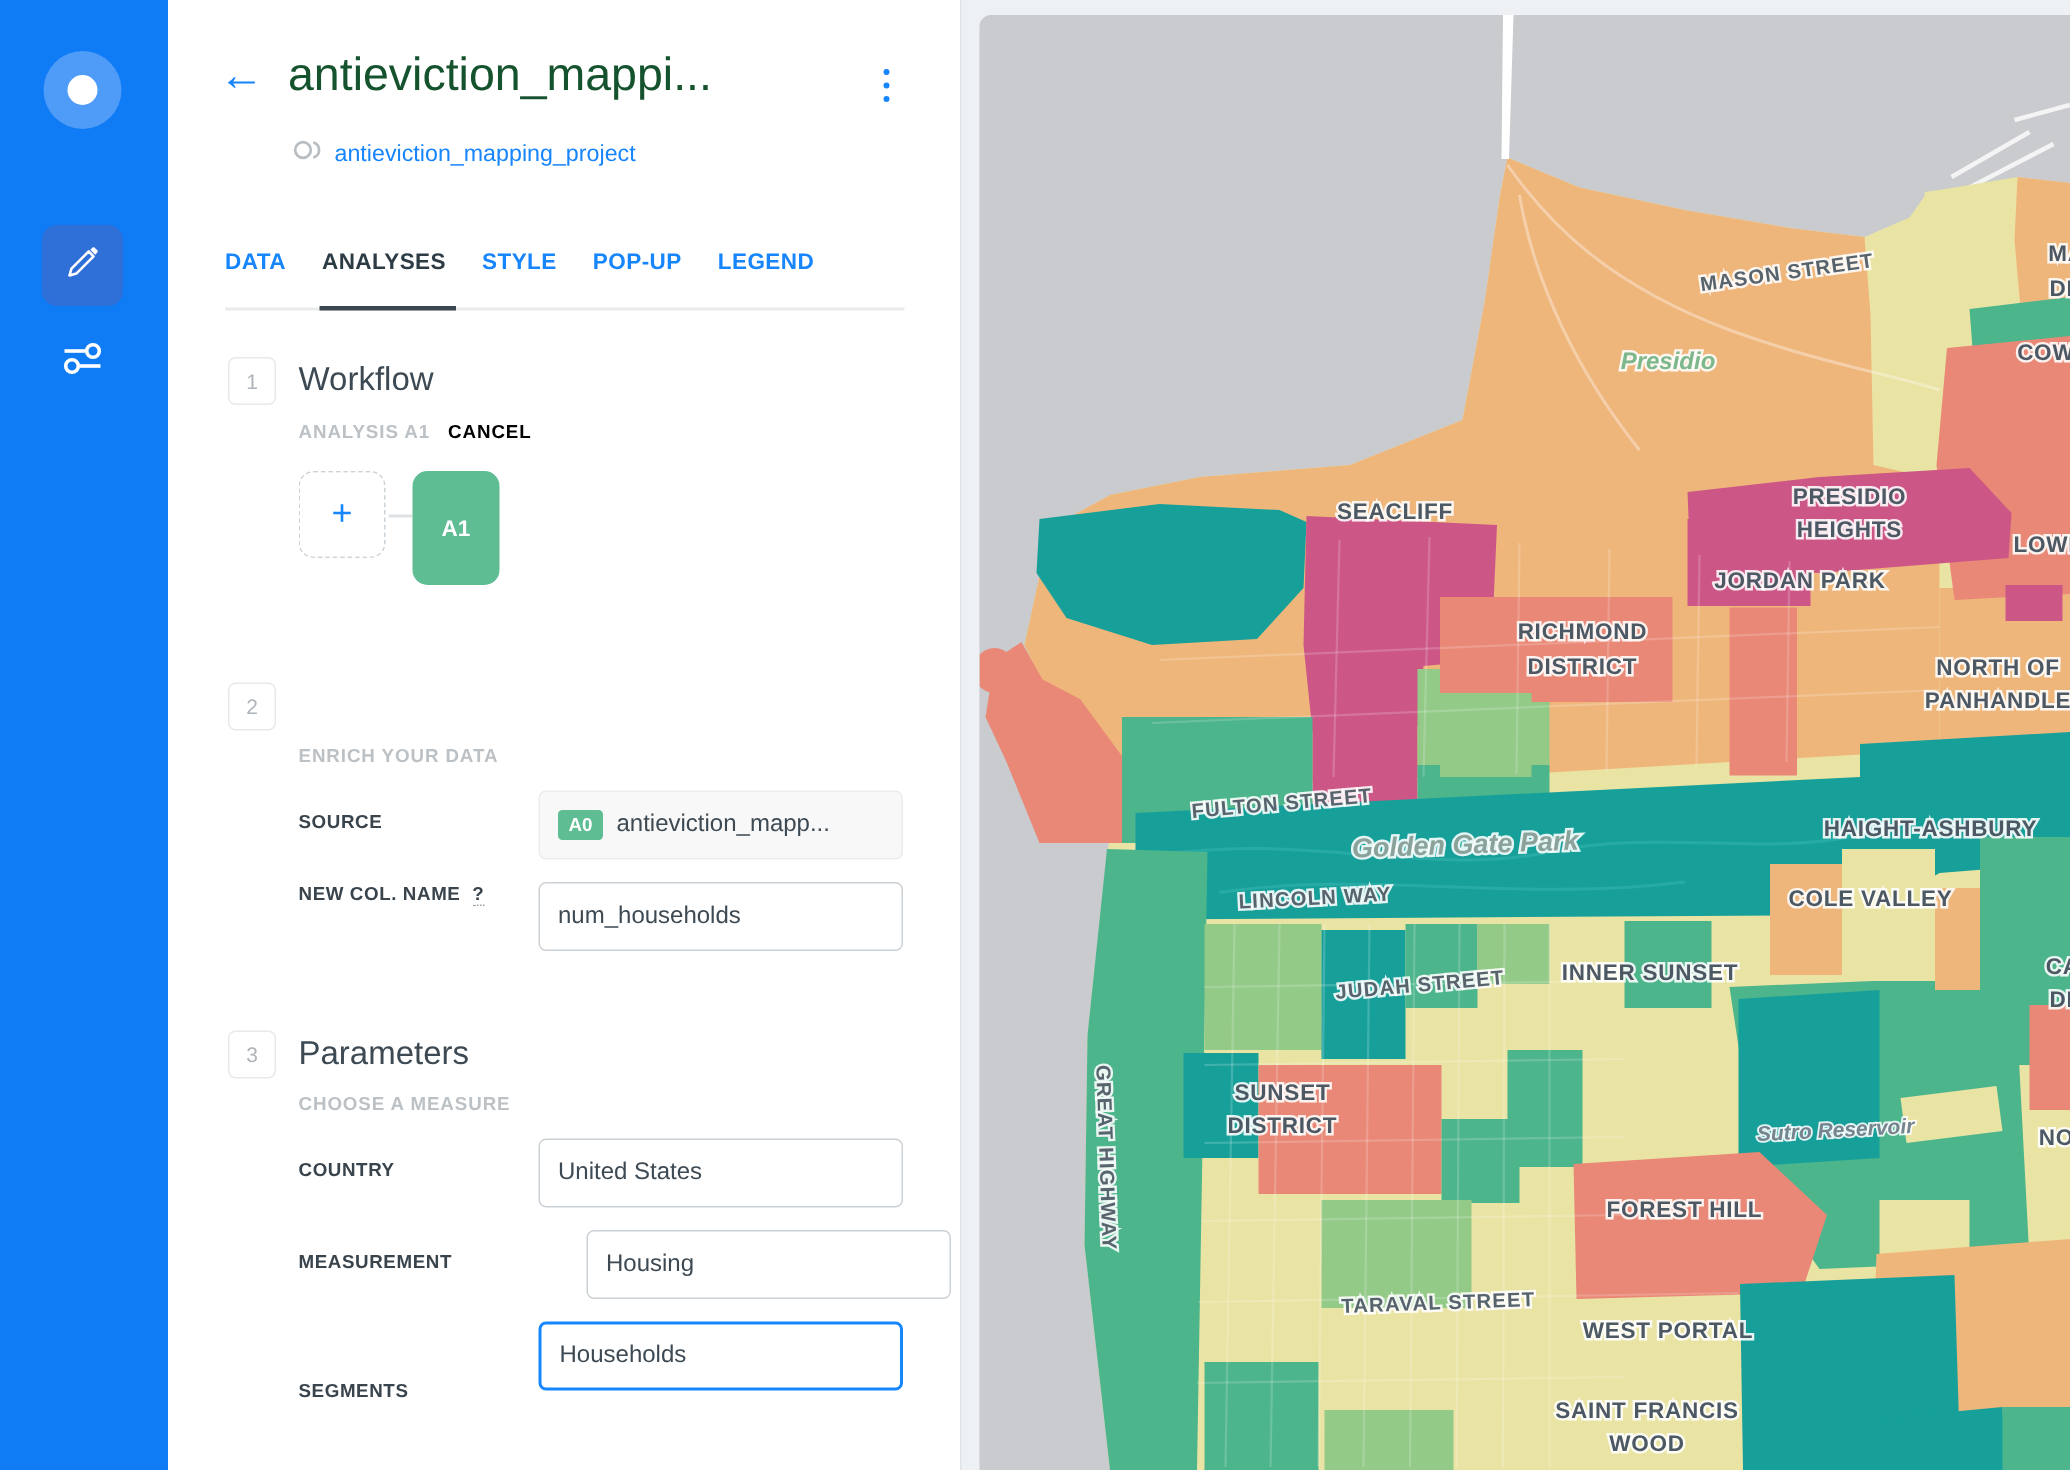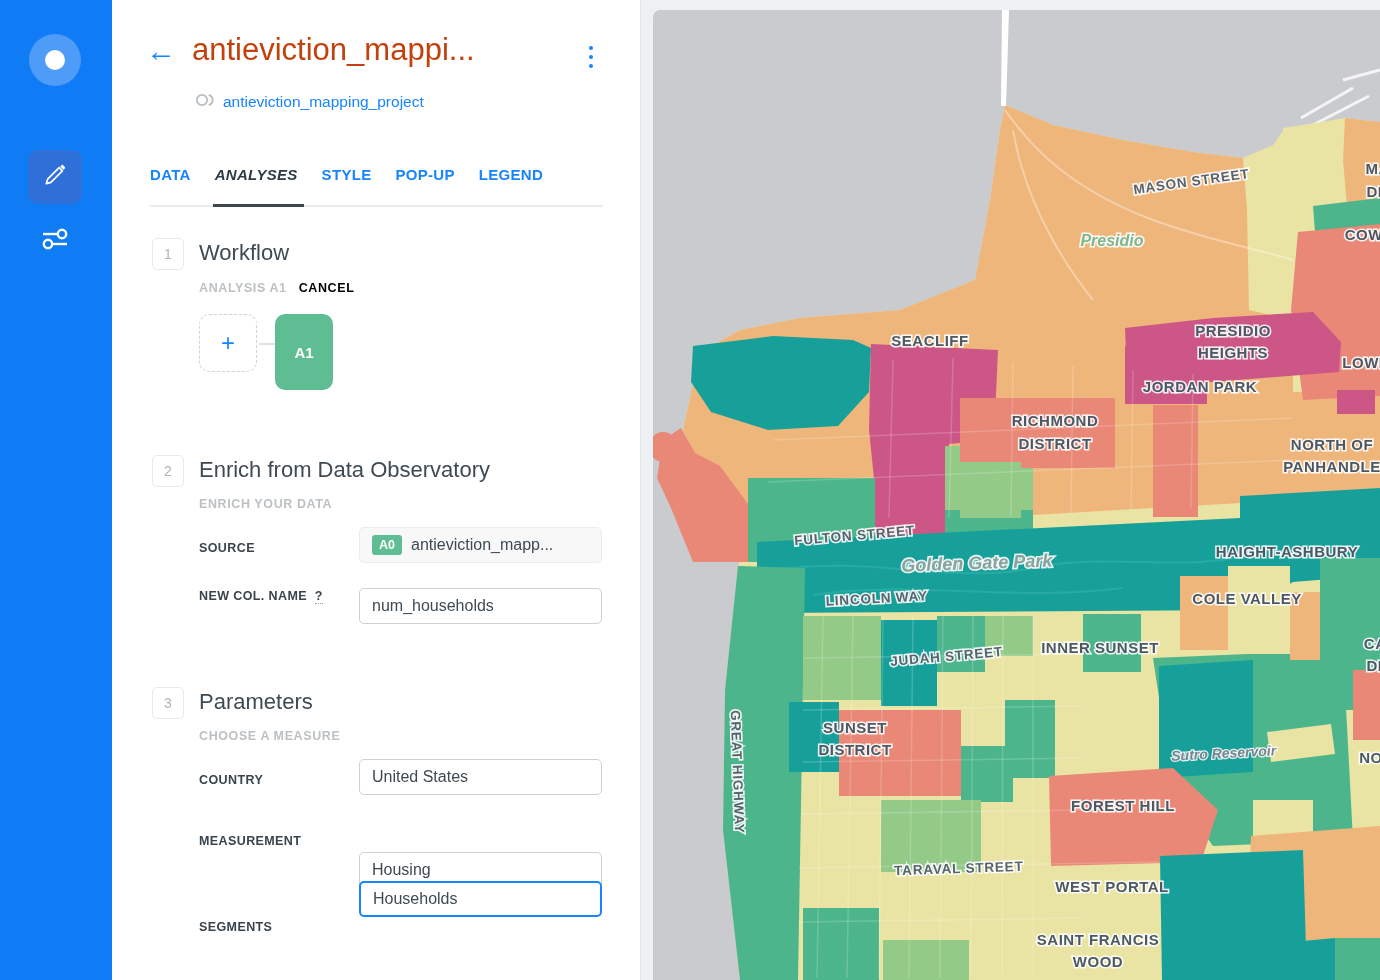--- a/index.html
+++ b/index.html
@@ -13,49 +13,49 @@
   .avatar::after { content:""; position:absolute; left:16px; top:16px; width:20px; height:20px;
     border-radius:50%; background:#fff; }
   .railbtn { position:absolute; left:28px; width:54px; height:54px; border-radius:10px;
     display:flex; align-items:center; justify-content:center; }
   .railbtn.active { background:#2f6fd8; }
 
   
   .panel { position:absolute; left:112px; top:0; width:528px; height:980px; background:#ffffff;
     box-shadow:1px 0 0 rgba(0,0,0,0.05); }
   .back { position:absolute; left:34px; top:36px; font-size:30px; color:#1785fb; line-height:30px; cursor:pointer; }
-  .title { position:absolute; left:80px; top:32px; width:370px; font-size:31px; color:#c2410c;
+  .title { position:absolute; left:80px; top:32px; width:370px; font-size:31px; color:#14532d;
     font-weight:400; white-space:nowrap; overflow:hidden; }
   .kebab { position:absolute; left:470px; top:42px; width:18px; height:30px; display:flex;
     flex-direction:column; align-items:center; justify-content:space-between; padding:4px 0; }
   .kebab i { width:4px; height:4px; border-radius:50%; background:#1785fb; }
   .linkrow { position:absolute; left:83px; top:92px; display:flex; align-items:center; gap:8px; }
   .linkrow .txt { color:#1785fb; font-size:15.5px; }
 
   .tabs { position:absolute; left:38px; top:166px; display:flex; gap:24px; }
   .tab { font-size:15px; font-weight:700; letter-spacing:.3px; color:#1785fb; padding-bottom:12px; cursor:pointer; }
-  .tab.active { color:#2d3b45;font-style:italic; }
+  .tab.active { color:#2d3b45; }
   .tabline { position:absolute; left:38px; top:205px; width:453px; height:2px; background:#e9ebec; }
   .tabline .seg { position:absolute; left:63px; top:-1px; width:91px; height:3px; background:#3c464e; }
 
   .badge { position:absolute; left:40px; width:32px; height:32px; border:1px solid #e7e9eb;
     border-radius:5px; color:#aeb4b9; font-size:14px; display:flex; align-items:center; justify-content:center; }
   .sectitle { position:absolute; left:87px; font-size:22px; color:#3e4a53; font-weight:400; }
   .subrow { position:absolute; left:87px; font-size:12.5px; font-weight:700; letter-spacing:.6px; color:#bcc1c5; }
   .subrow .cancel { color:#000000; margin-left:8px; cursor:pointer; }
 
   .addnode { position:absolute; left:87px; top:314px; width:58px; height:58px; border:1.5px dashed #ccd3d8;
     border-radius:10px; color:#1785fb; font-size:24px; display:flex; align-items:center; justify-content:center; cursor:pointer; }
   .connector { position:absolute; left:147px; top:343px; width:16px; height:1.5px; background:#dfe2e4; }
   .a1node { position:absolute; left:163px; top:314px; width:58px; height:76px; background:#5ebd92;
     border-radius:10px; color:#fff; font-size:15px; font-weight:700; display:flex; align-items:center; justify-content:center; cursor:pointer; }
 
   .flabel { position:absolute; left:87px; font-size:12.5px; font-weight:700; letter-spacing:.4px; color:#39444d; }
   .flabel .q { color:#39444d; border-bottom:1px dotted #9aa2a8; font-weight:700; margin-left:4px; }
-  .field { position:absolute; left:247px; width:243px; height:36px; border:1px solid #ccd1d5;
+  .field { position:absolute; left:247px; width:243px; height:46px; border:1px solid #ccd1d5;
     border-radius:5px; background:#fff; font-size:16px; color:#3e4a53; display:flex; align-items:center;
     padding:0 12px; cursor:pointer; }
   .field.gray { background:#f8f8f8; border-color:#ececec; }
   .field.focus { border:2px solid #1785fb; }
   .chip { background:#5ebd92; color:#fff; font-size:12.5px; font-weight:700; border-radius:3px;
     padding:3px 7px; margin-right:9px; flex:0 0 auto; }
   .fieldtxt { white-space:nowrap; overflow:hidden; text-overflow:ellipsis; }
 
   
   .mapwrap { position:absolute; left:653px; top:10px; width:727px; height:970px;
@@ -129,21 +129,20 @@
   <div class="sectitle" style="top:240px;">Workflow</div>
   <div class="subrow" style="top:281px;">
     <span>ANALYSIS A1</span>
     <span class="cancel">CANCEL</span>
   </div>
   <div class="addnode">+</div>
   <div class="connector"></div>
   <div class="a1node">A1</div>
 
   <div class="badge" style="top:455px;">2</div>
-  <div class="sectitle" style="top:457px;">Enrich from Data Observatory</div>
   <div class="subrow" style="top:497px;">ENRICH YOUR DATA</div>
 
   <div class="flabel" style="top:541px;">SOURCE</div>
   <div class="field gray" style="top:527px;">
     <span class="chip">A0</span>
     <span class="fieldtxt">antieviction_mapp...</span>
   </div>
 
   <div class="flabel" style="top:589px;">
     <span>NEW COL. NAME</span>
@@ -156,21 +155,21 @@
   <div class="badge" style="top:687px;">3</div>
   <div class="sectitle" style="top:689px;">Parameters</div>
   <div class="subrow" style="top:729px;">CHOOSE A MEASURE</div>
 
   <div class="flabel" style="top:773px;">COUNTRY</div>
   <div class="field" style="top:759px;">
     <span class="fieldtxt">United States</span>
   </div>
 
   <div class="flabel" style="top:834px;">MEASUREMENT</div>
-  <div class="field" style="top:852px;">
+  <div class="field" style="top:820px;margin-left:32px;">
     <span class="fieldtxt">Housing</span>
   </div>
 
   <div class="flabel" style="top:920px;">SEGMENTS</div>
   <div class="field focus" style="top:881px;">
     <span class="fieldtxt">Households</span>
   </div>
 </div>
 
 <div class="mapwrap">

